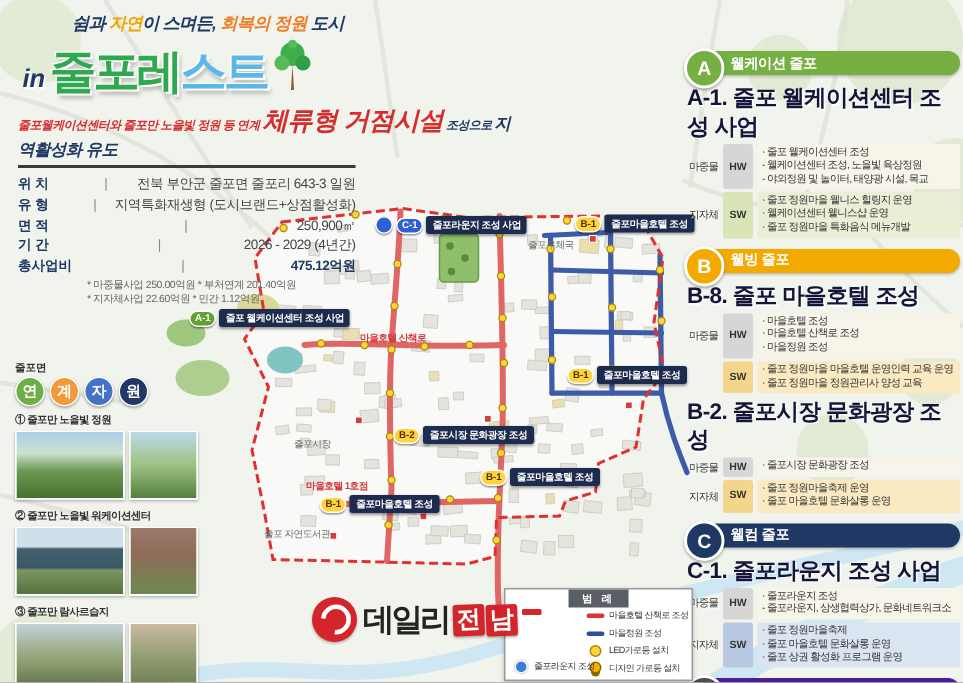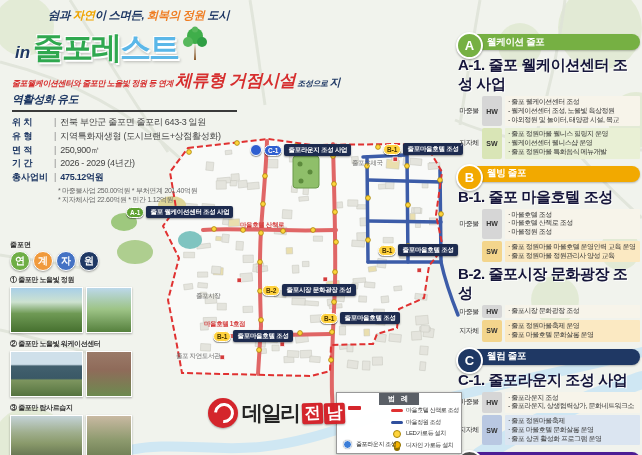--- a/index.html
+++ b/index.html
@@ -20,21 +20,21 @@
   .main-title .t4{font-size:31px;font-weight:bold;letter-spacing:-2px;color:#5bb7e8;
       text-shadow:1.5px 1.5px 0 #fff,-1px -1px 0 #fff,2px 3px 3px rgba(0,0,0,.25);}
   .tree{margin-left:4px;margin-bottom:2px;}
   .subtitle{margin-top:6px;font-size:8px;font-weight:bold;font-style:italic;color:#d62e2e;letter-spacing:-0.4px;}
   .subtitle .big-r{font-size:17px;color:#d62e2e;}
   .subtitle .nv{color:#1f3864;}
   .subtitle .big-n{font-size:11px;color:#1f3864;}
 
   
   .info{position:absolute;left:12px;top:110px;width:225px;z-index:3;border-top:2px solid #3a3a3a;padding-top:5px;}
-  .info-row{display:flex;font-size:9px;margin-bottom:3px;line-height:1.2;}
+  .info-row{display:flex;font-size:9px;margin-bottom:3px;line-height:1.2;justify-content:space-between;}
   .info-label{width:42px;font-weight:bold;color:#1f3864;flex:none;}
   .info-sep{color:#888;margin:0 4px 0 0;}
   .info-value{color:#444;letter-spacing:-0.3px;}
   .info-value.strong{font-weight:bold;color:#1f3864;}
   .info-notes{margin-top:1px;padding-left:46px;font-size:7px;color:#666;letter-spacing:-0.3px;line-height:1.3;}
 
   
   .res{position:absolute;left:10px;top:240px;width:122px;z-index:3;}
   .res-area{font-size:7px;color:#333;font-weight:bold;}
   .res-circles{display:flex;gap:3px;margin:1px 0 4px 0;}
@@ -491,21 +491,21 @@
             <div>· 웰케이션센터 웰니스샵 운영</div>
             <div>· 줄포 정원마을 특화음식 메뉴개발</div>
           </div>
         </div>
       </div>
       <div class="sec">
         <div class="sec-head">
           <span class="sec-circle" style="background: rgb(242, 169, 0);">B</span>
           <div class="sec-bar" style="background: rgb(242, 169, 0);">웰빙 줄포</div>
         </div>
-        <div class="sub-title">B-1. 줄포 마을호텔 조성</div>
+        <div class="sub-title">B-8. 줄포 마을호텔 조성</div>
         <div class="trow">
           <span class="actor">마중물</span>
           <span class="tag" style="background: rgb(214, 214, 214);">HW</span>
           <div class="titems" style="background: rgb(247, 244, 234);">
             <div>· 마을호텔 조성</div>
             <div>· 마을호텔 산책로 조성</div>
             <div>· 마을정원 조성</div>
           </div>
         </div>
         <div class="trow">

